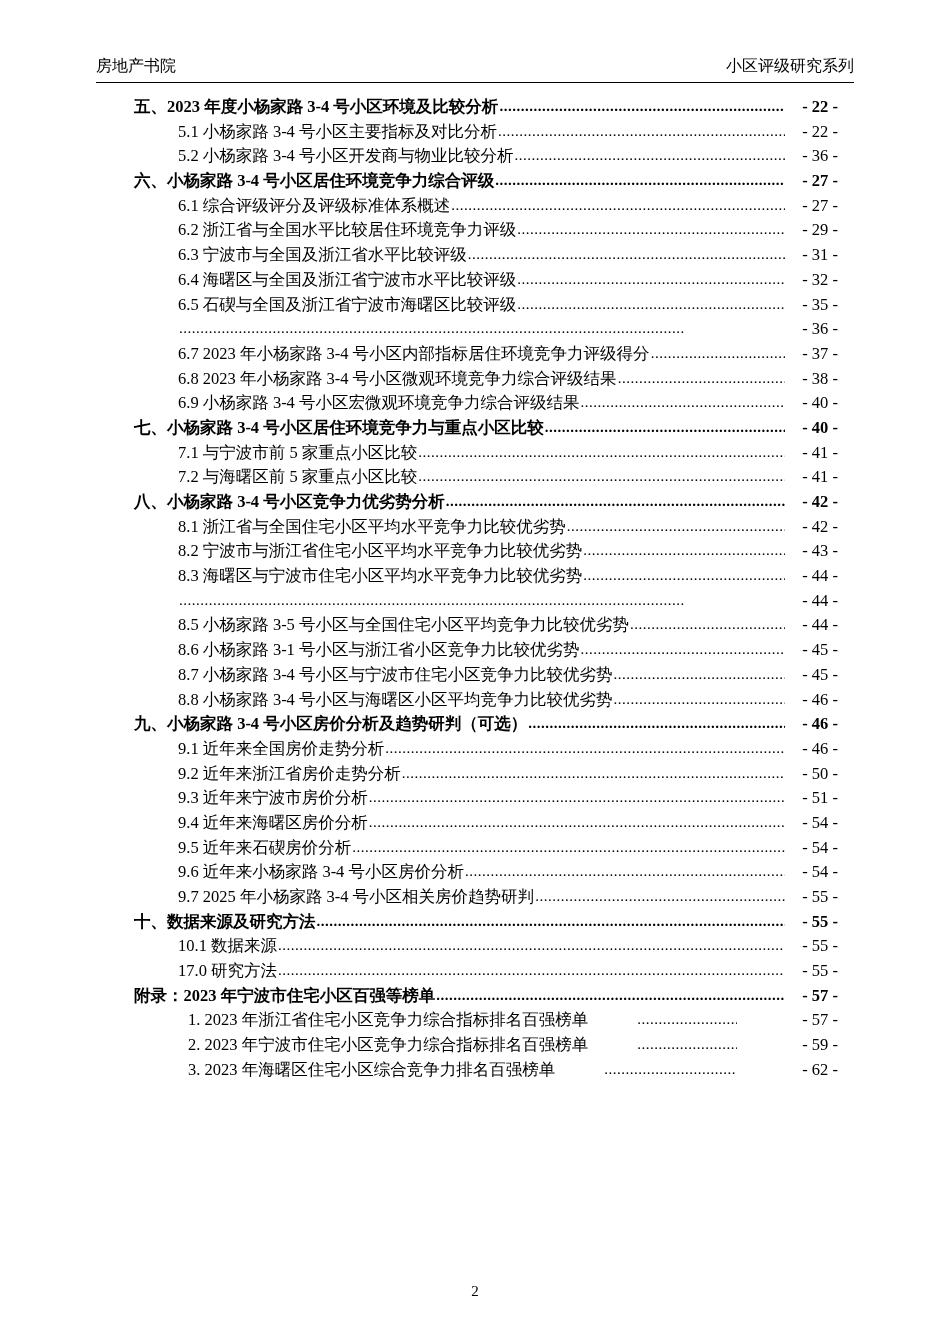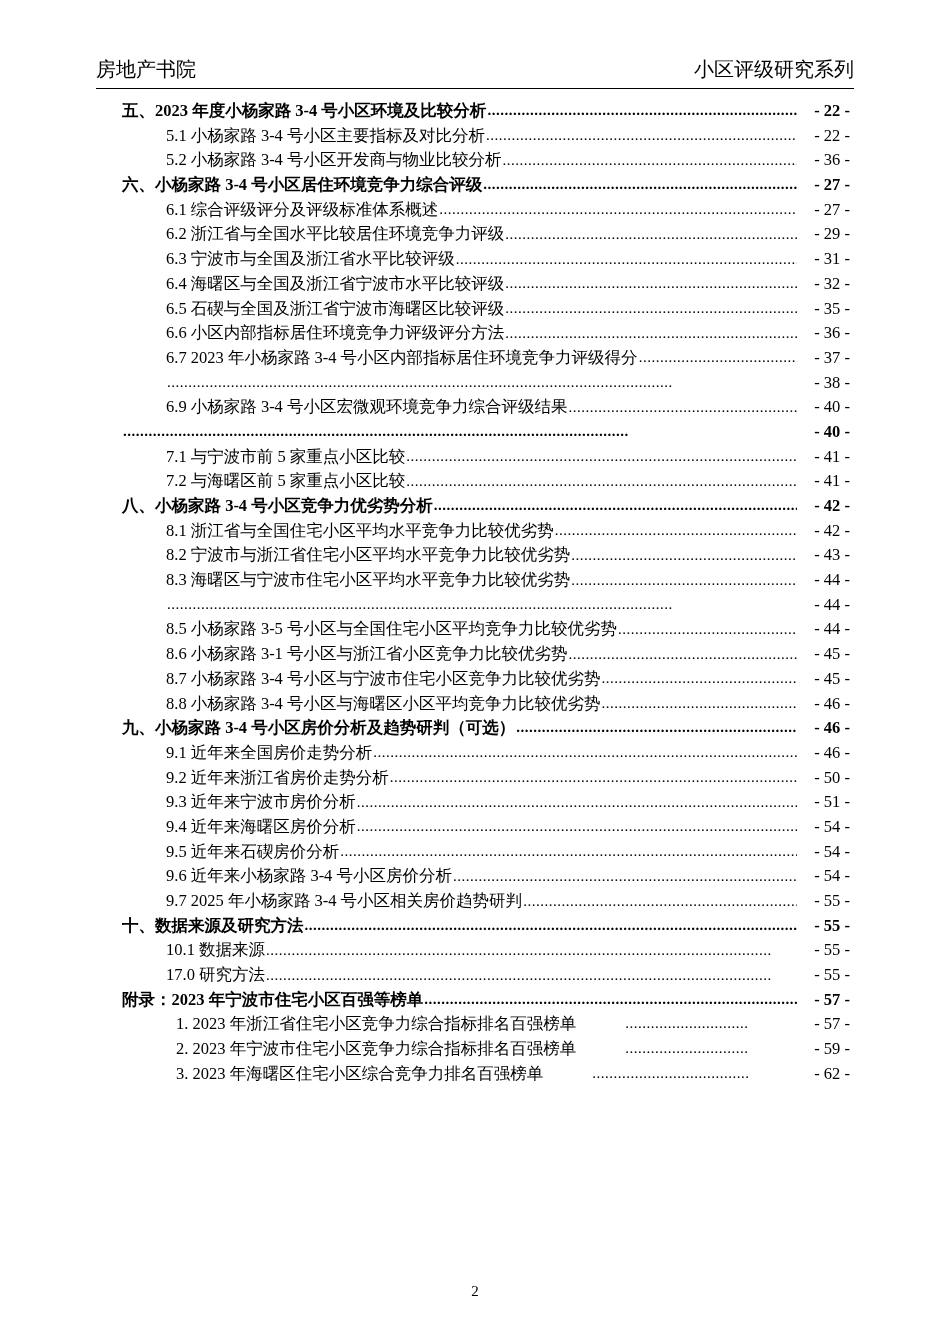--- a/index.html
+++ b/index.html
@@ -19,31 +19,31 @@
     position: relative;
     width: 950px;
     height: 1344px;
     box-sizing: border-box;
     padding: 56px 96px 0 96px;
   }
   .header {
     display: flex;
     justify-content: space-between;
     align-items: baseline;
-    font-size: 20px;
+    font-size: 16px;
     font-family: "Liberation Sans", sans-serif;
     padding-bottom: 5px;
     border-bottom: 1px solid #000000;
     margin-bottom: 14px;
   }
   .header-left, .header-right {
     white-space: nowrap;
   }
   .toc {
-    margin: 4px;
+    margin: 16px;
     padding: 0;
   }
   .toc-entry {
     display: flex;
     align-items: baseline;
     font-size: 16.5px;
     line-height: 1.0;
     margin-bottom: 8.2px;
     white-space: nowrap;
   }
@@ -65,21 +65,20 @@
     flex: 0 0 auto;
     text-align: right;
     min-width: 52px;
   }
   .lvl1 {
     font-weight: bold;
     padding-left: 22px;
   }
   .lvl2 {
     padding-left: 66px;
-    align-items: flex-end;
   }
   .lvl2b {
     padding-left: 76px;
     gap: 48px;
   }
   .footer-num {
     position: absolute;
     bottom: 44px;
     left: 0;
     width: 950px;
@@ -138,39 +137,40 @@
         <span class="label">6.4  海曙区与全国及浙江省宁波市水平比较评级</span>
         <span class="dots">.......................................................................................................................</span>
         <span class="page-num">- 32 -</span>
       </div>
       <div class="toc-entry lvl2">
         <span class="label">6.5  石碶与全国及浙江省宁波市海曙区比较评级</span>
         <span class="dots">.......................................................................................................................</span>
         <span class="page-num">- 35 -</span>
       </div>
       <div class="toc-entry lvl2">
-        <span class="label">6.6  小区内部指标居住环境竞争力评级评分方法</span>
         <span class="dots">.......................................................................................................................</span>
         <span class="page-num">- 36 -</span>
       </div>
       <div class="toc-entry lvl2">
         <span class="label">6.7  2023 年小杨家路 3-4 号小区内部指标居住环境竞争力评级得分</span>
         <span class="dots">.......................................................................................................................</span>
         <span class="page-num">- 37 -</span>
       </div>
       <div class="toc-entry lvl2">
+        <span class="label">6.8  2023 年小杨家路 3-4 号小区微观环境竞争力综合评级结果</span>
         <span class="dots">.......................................................................................................................</span>
         <span class="page-num">- 38 -</span>
       </div>
       <div class="toc-entry lvl2">
         <span class="label">6.9  小杨家路 3-4 号小区宏微观环境竞争力综合评级结果</span>
         <span class="dots">.......................................................................................................................</span>
         <span class="page-num">- 40 -</span>
       </div>
       <div class="toc-entry lvl1">
+        <span class="label">七、小杨家路 3-4 号小区居住环境竞争力与重点小区比较</span>
         <span class="dots">.......................................................................................................................</span>
         <span class="page-num">- 40 -</span>
       </div>
       <div class="toc-entry lvl2">
         <span class="label">7.1  与宁波市前 5 家重点小区比较</span>
         <span class="dots">.......................................................................................................................</span>
         <span class="page-num">- 41 -</span>
       </div>
       <div class="toc-entry lvl2">
         <span class="label">7.2  与海曙区前 5 家重点小区比较</span>

